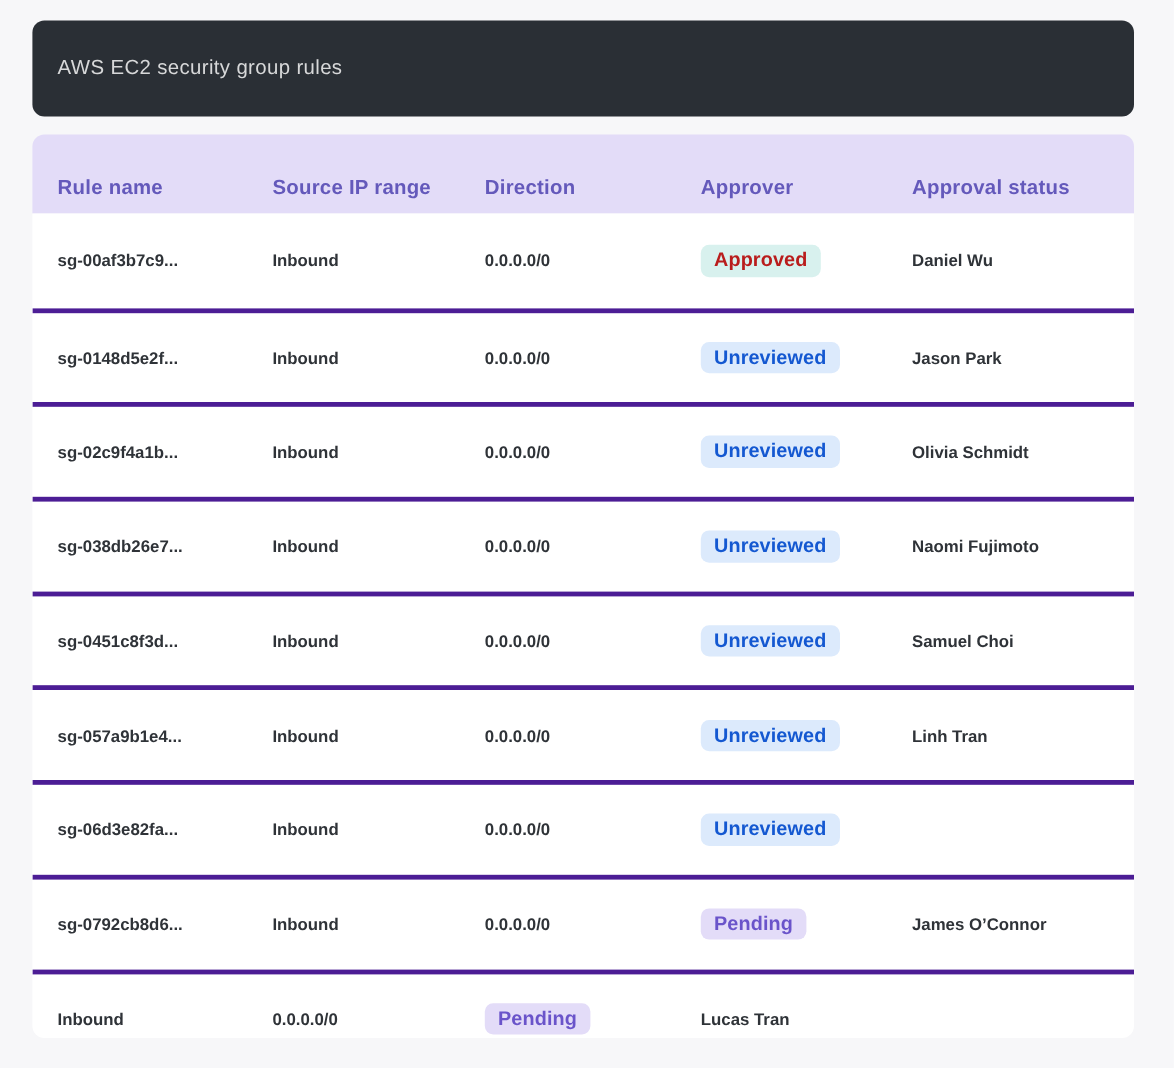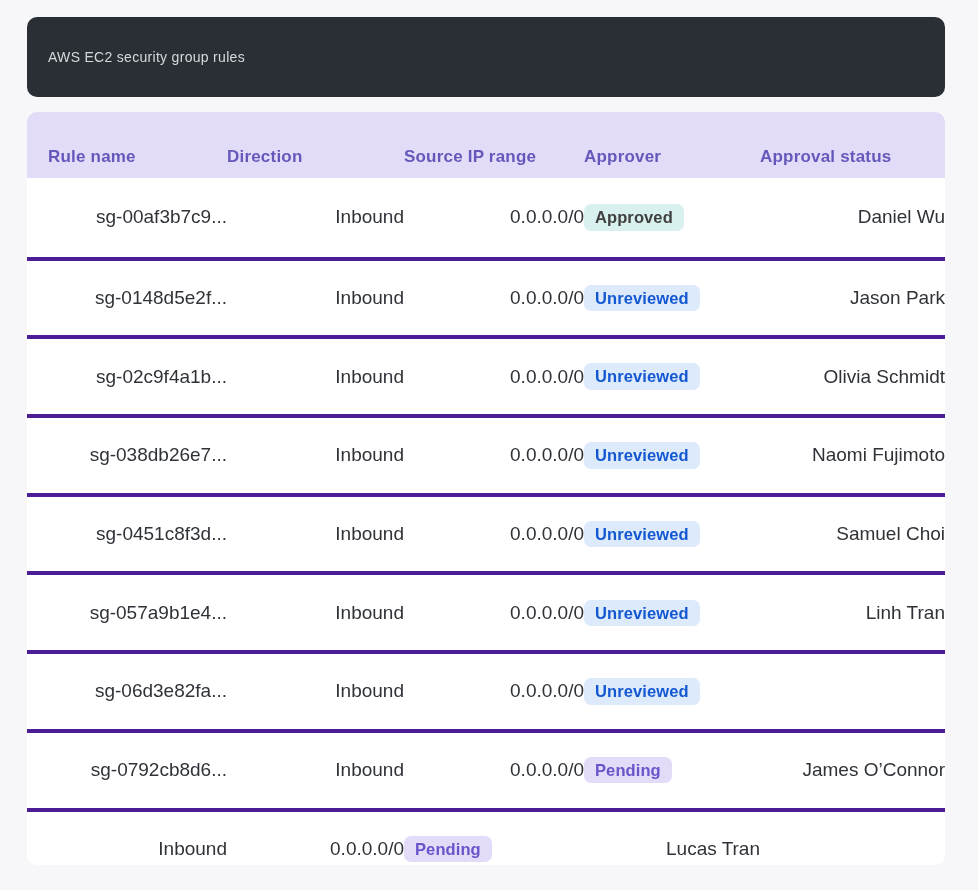--- a/index.html
+++ b/index.html
@@ -14,21 +14,21 @@
     position: absolute;
     left: 27px; top: 17px;
     width: 918px; height: 80px;
     background: #2a2f35;
     border-radius: 10px;
     display: flex; align-items: center;
     padding-left: 21px;
   }
   .title-card .title {
     color: #d7d8d9;
-    font-size: 14px;
+    font-size: 17px;
     letter-spacing: 0.3px;
     font-weight: 400;
   }
   .grid-cols {
     display: grid;
     grid-template-columns: 179px 177px 180px 176px 1fr;
     align-items: center;
     padding-left: 21px;
   }
   .table-header {
@@ -54,56 +54,55 @@
     overflow: hidden;
   }
   .table-row {
     height: 78.7px;
   }
   .table-row:not(:first-child) {
     border-top: 4px solid #4c1d95;
   }
   .cell {
     color: #2f3338;
-    font-size: 19px;
-    font-weight: 400;
-    text-align: right;
+    font-size: 14px;
+    font-weight: 700;
   }
   .badge {
     display: inline-block;
     padding: 5px 11px;
     border-radius: 7px;
     font-size: 16.5px;
     font-weight: 700;
     letter-spacing: 0.1px;
   }
   .badge-wrap { line-height: 1; }
 </style>
 </head>
 <body>
 
 <div class="title-card">
   <span class="title">AWS EC2 security group rules</span>
 </div>
 
 <div class="table-header grid-cols">
   <span class="th">Rule name</span>
+  <span class="th">Source IP range</span>
   <span class="th">Direction</span>
-  <span class="th">Source IP range</span>
   <span class="th">Approver</span>
   <span class="th">Approval status</span>
 </div>
 
 <div class="table-body">
   <div class="table-row grid-cols">
     <span class="cell">sg-00af3b7c9...</span>
     <span class="cell">Inbound</span>
     <span class="cell">0.0.0.0/0</span>
     <span class="badge-wrap">
-      <span class="badge" style="background: rgb(216, 241, 238); color: #404040;">Approved</span>
+      <span class="badge" style="background: rgb(216, 241, 238); color: #b91c1c;">Approved</span>
     </span>
     <span class="cell">Daniel Wu</span>
   </div>
 
   <div class="table-row grid-cols">
     <span class="cell">sg-0148d5e2f...</span>
     <span class="cell">Inbound</span>
     <span class="cell">0.0.0.0/0</span>
     <span class="badge-wrap">
       <span class="badge" style="background: rgb(220, 234, 252); color: rgb(20, 88, 209);">Unreviewed</span>

